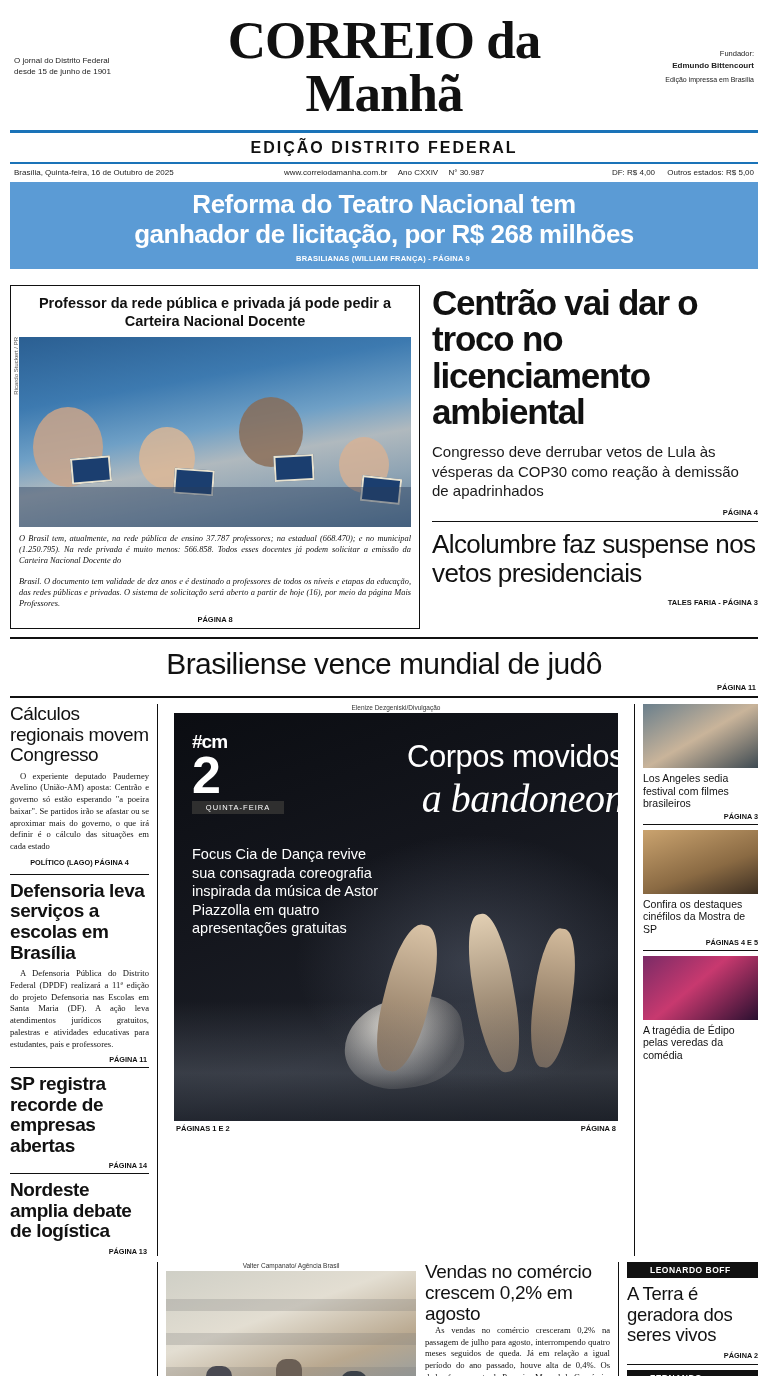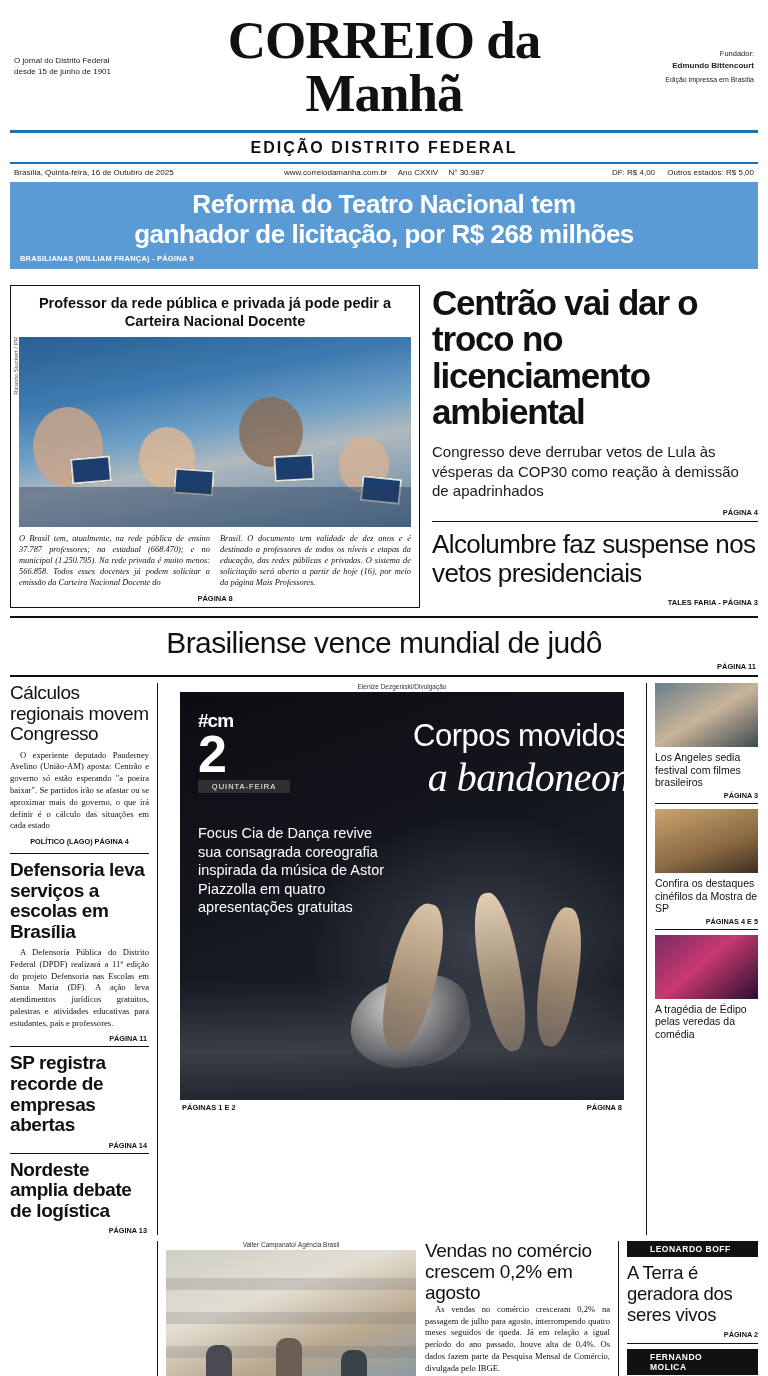--- a/index.html
+++ b/index.html
@@ -29,21 +29,21 @@
   .info-bar { display: flex; align-items: center; font-family: "Liberation Sans", sans-serif; font-size: 8px; padding: 4px 4px 5px 4px; color: #222; }
   .info-bar .ib-left { width: 30%; text-align: left; }
   .info-bar .ib-mid { width: 40%; text-align: center; }
   .info-bar .ib-mid span { margin: 0 4px; }
   .info-bar .ib-right { width: 30%; text-align: right; }
   .info-bar .ib-right span { margin-left: 10px; }
 
   
   .banner { background: #5b9bd5; color: #fff; text-align: center; padding: 8px 10px 4px 10px; position: relative; }
   .banner .b-line { font-family: "Liberation Sans", sans-serif; font-weight: bold; font-size: 26px; line-height: 1.15; letter-spacing: -0.5px; }
-  .banner .b-credit { text-align: left; font-family: "Liberation Sans", sans-serif; font-weight: bold; font-size: 7.5px; padding: 4px 2px 2px 0; letter-spacing: 0.2px; }
+  .banner .b-credit { text-align: center; font-family: "Liberation Sans", sans-serif; font-weight: bold; font-size: 7.5px; padding: 4px 2px 2px 0; letter-spacing: 0.2px; }
 
   
   .top-section { display: flex; margin-top: 16px; }
   .top-left { width: 410px; border: 1px solid #111; padding: 6px 8px 4px 8px; }
   .top-right { flex: 1; padding-left: 12px; }
 
   .tl-head { text-align: center; font-family: "Liberation Sans", sans-serif; font-weight: bold; font-size: 14.5px; line-height: 1.25; padding: 2px 6px 7px 6px; }
   .photo-wrap { position: relative; }
   .photo-credit-v { position: absolute; left: -6px; top: 0; transform-origin: left top; transform: rotate(-90deg) translate(-100%, 0); font-family: "Liberation Sans", sans-serif; font-size: 6px; color: #555; white-space: nowrap; }
   .photo-teachers { width: 100%; height: 190px; background: linear-gradient(170deg,#2b5f92 0%, #3d7ab0 28%, #6fa0c6 48%, #b0b9be 62%, #8fa4b4 78%, #5d7f9c 100%); position: relative; overflow: hidden; }
@@ -52,40 +52,40 @@
   .photo-teachers .b2 { width: 56px; height: 62px; background: #e0b894; left: 120px; top: 90px; opacity: .8; }
   .photo-teachers .b3 { width: 64px; height: 70px; background: #8a6a52; left: 220px; top: 60px; opacity: .8; }
   .photo-teachers .b4 { width: 50px; height: 56px; background: #d8b193; left: 320px; top: 100px; opacity: .8; }
   .photo-teachers .card { position: absolute; background: #1b3e6f; border: 2px solid #e8e2cf; width: 40px; height: 26px; }
   .photo-teachers .c1 { left: 52px; top: 120px; transform: rotate(-5deg); }
   .photo-teachers .c2 { left: 155px; top: 132px; transform: rotate(4deg); }
   .photo-teachers .c3 { left: 255px; top: 118px; transform: rotate(-3deg); }
   .photo-teachers .c4 { left: 342px; top: 140px; transform: rotate(6deg); }
   .photo-teachers .band { position: absolute; left: 0; right: 0; bottom: 0; height: 40px; background: rgba(40,60,90,0.45); }
 
-  .tl-caption { display: flex; gap: 10px; margin-top: 7px; font-family: "Liberation Serif", serif; font-style: italic; font-size: 8.4px; line-height: 1.3; text-align: justify; }
+  .tl-caption { display: flex; gap: 10px; margin-top: 7px; font-family: "Liberation Serif", serif; font-style: italic; font-size: 8.4px; line-height: 1.3; text-align: justify; flex-direction: column; }
   .tl-caption .col { flex: 1; }
   .tl-page { text-align: center; font-family: "Liberation Sans", sans-serif; font-weight: bold; font-size: 7.5px; padding-top: 5px; }
 
   .tr-headline { font-family: "Liberation Sans", sans-serif; font-weight: bold; font-size: 35px; line-height: 1.04; letter-spacing: -1.2px; }
   .tr-sub { font-family: "Liberation Sans", sans-serif; font-size: 15px; line-height: 1.28; margin-top: 12px; color: #1a1a1a; }
   .tr-page { text-align: right; font-family: "Liberation Sans", sans-serif; font-weight: bold; font-size: 7.5px; margin-top: 8px; }
   .hr-dark { height: 1.5px; background: #111; margin: 4px 0 8px 0; }
   .tr-headline2 { font-family: "Liberation Sans", sans-serif; font-size: 26px; line-height: 1.1; letter-spacing: -0.6px; }
   .tr-credit { text-align: right; font-family: "Liberation Sans", sans-serif; font-weight: bold; font-size: 7.5px; margin-top: 10px; }
 
   
   .judo-wrap { margin-top: 8px; }
   .judo-rule-top { height: 2.5px; background: #111; }
   .judo-title { text-align: center; font-family: "Liberation Sans", sans-serif; font-size: 30px; letter-spacing: -0.6px; padding: 8px 0 2px 0; }
   .judo-page { text-align: right; font-family: "Liberation Sans", sans-serif; font-weight: bold; font-size: 7.5px; padding-right: 2px; }
   .judo-rule-bot { height: 2px; background: #111; margin-top: 4px; }
 
   
-  .mid { display: flex; margin-top: 6px; gap: 14px; }
+  .mid { display: flex; margin-top: 6px; gap: 8px; }
   .col-left { width: 148px; padding-right: 8px; border-right: 1px solid #111; }
   .col-center { width: 460px; padding: 0 8px; }
   .col-right { flex: 1; padding-left: 8px; border-left: 1px solid #111; }
 
   .cl-head { font-family: "Liberation Sans", sans-serif; font-size: 19px; line-height: 1.08; letter-spacing: -0.4px; }
   .cl-head.bold { font-weight: bold; }
   .cl-body { font-family: "Liberation Serif", serif; font-size: 8.6px; line-height: 1.37; text-align: justify; margin-top: 5px; text-indent: 10px; }
   .cl-tag { font-family: "Liberation Sans", sans-serif; font-weight: bold; font-size: 7.3px; text-align: center; padding: 5px 0 4px 0; }
   .cl-rule { height: 1px; background: #111; margin: 3px 0 6px 0; }
   .cl-page-r { text-align: right; font-family: "Liberation Sans", sans-serif; font-weight: bold; font-size: 7.3px; padding: 5px 2px 0 0; }

